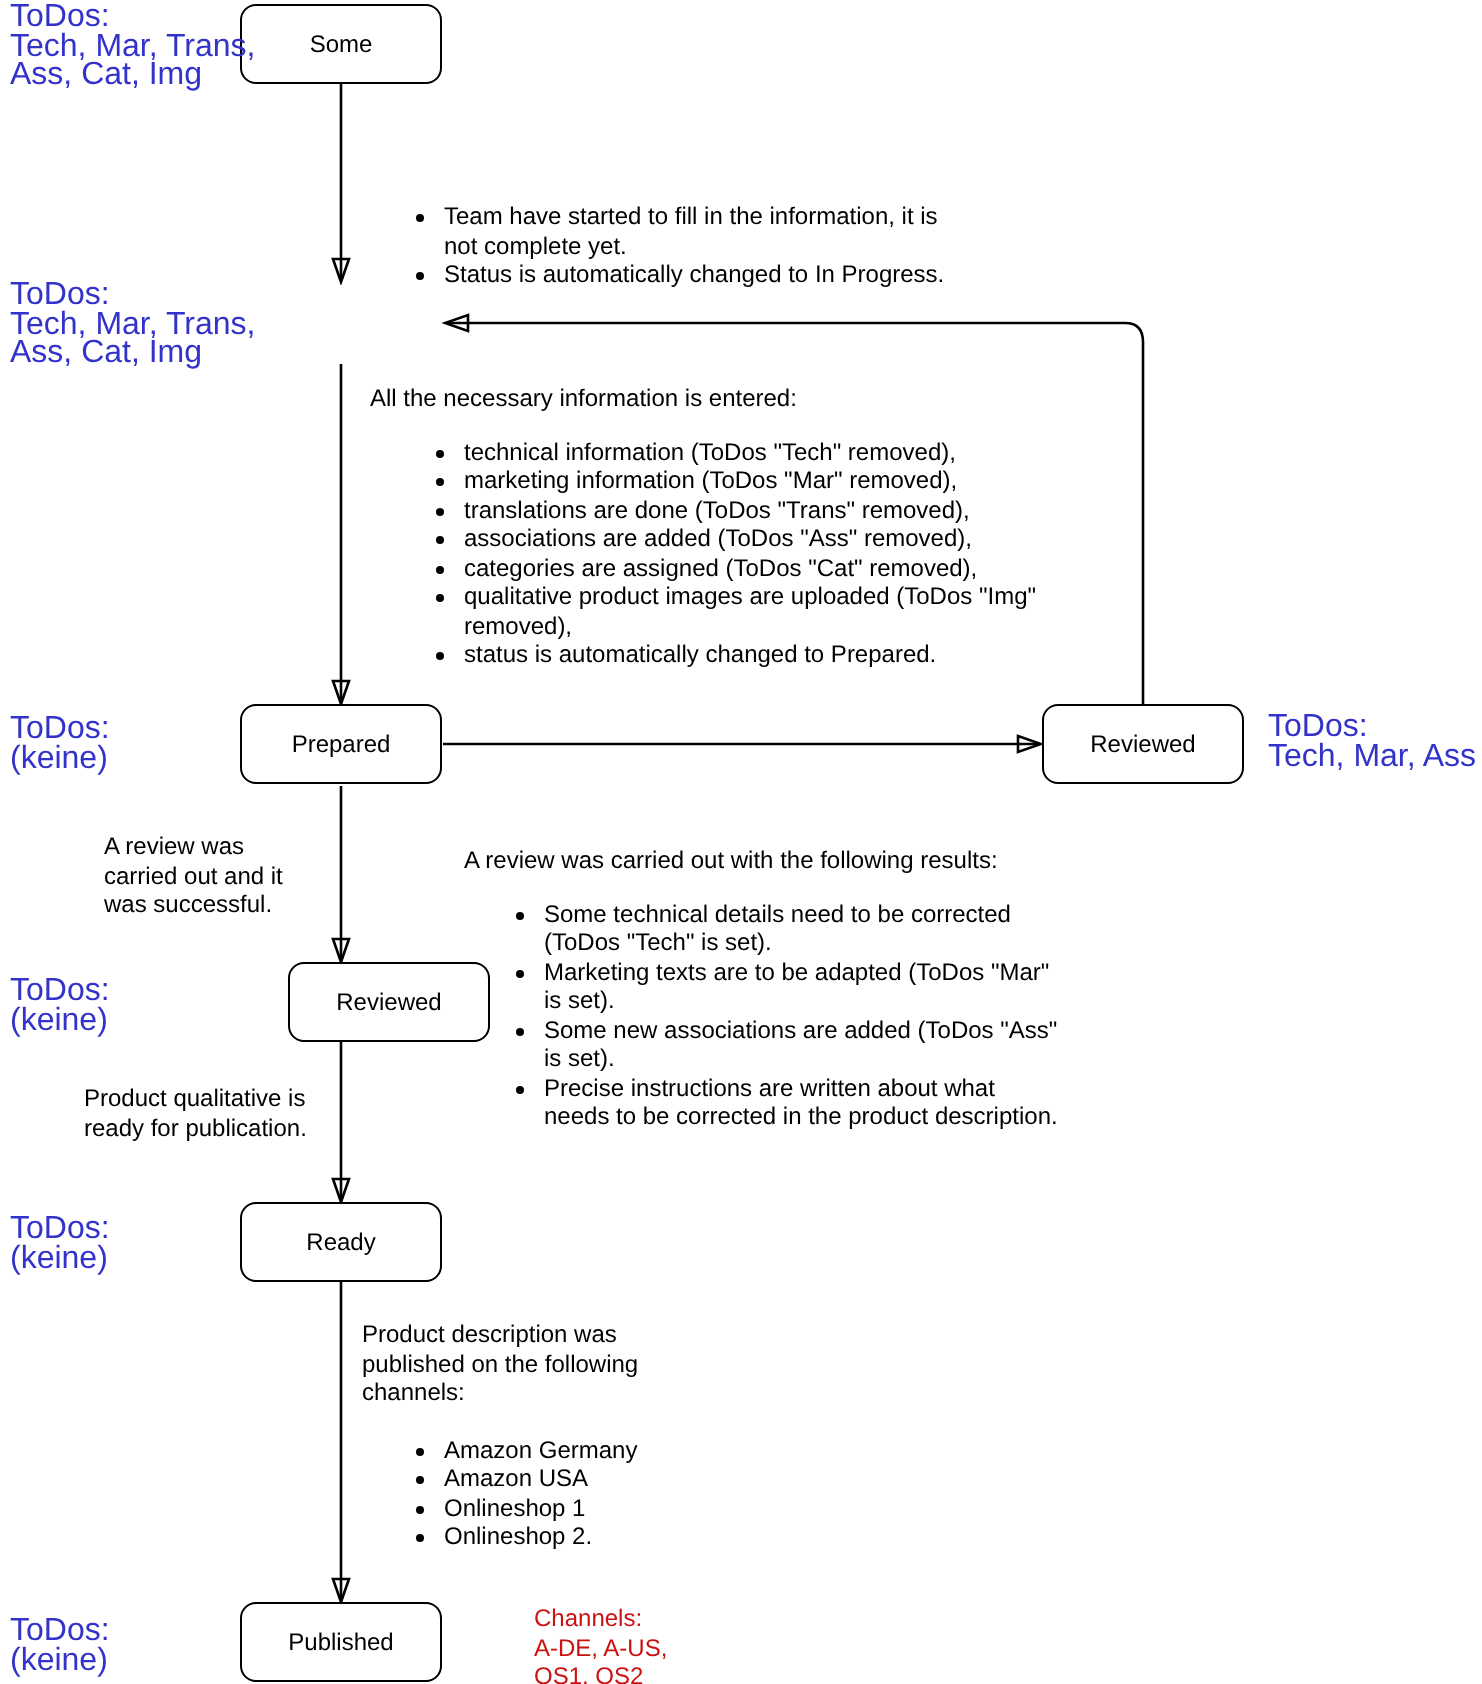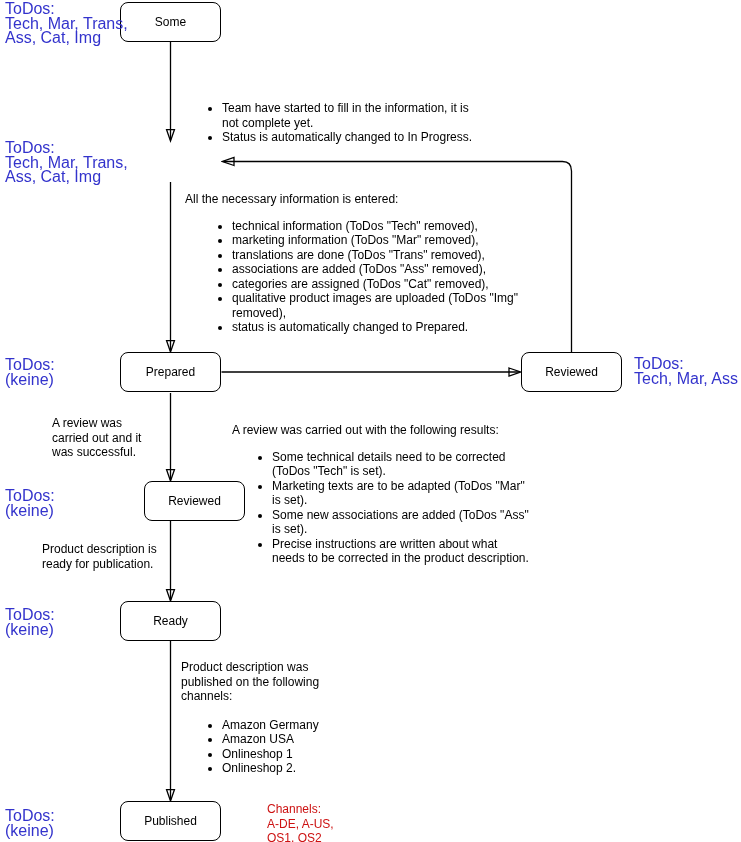--- a/index.html
+++ b/index.html
@@ -164,21 +164,21 @@
       <li>Some new associations are added (ToDos "Ass"
 is set).</li>
       <li>Precise instructions are written about what
 needs to be corrected in the product description.</li>
     </ul>
   </div>
 
   <div class="edge-label" style="left:52px; top:416px;">A review was
 carried out and it
 was successful.</div>
-  <div class="edge-label" style="left:42px; top:542px;">Product description is
+  <div class="edge-label" style="left:42px; top:542px;">Product qualitative is
 ready for publication.</div>
 
   <div class="note" style="left:181px; top:660px; width:260px;">
     <div class="heading">Product description was
 published on the following
 channels:</div>
     <ul class="pad41">
       <li>Amazon Germany</li>
       <li>Amazon USA</li>
       <li>Onlineshop 1</li>

